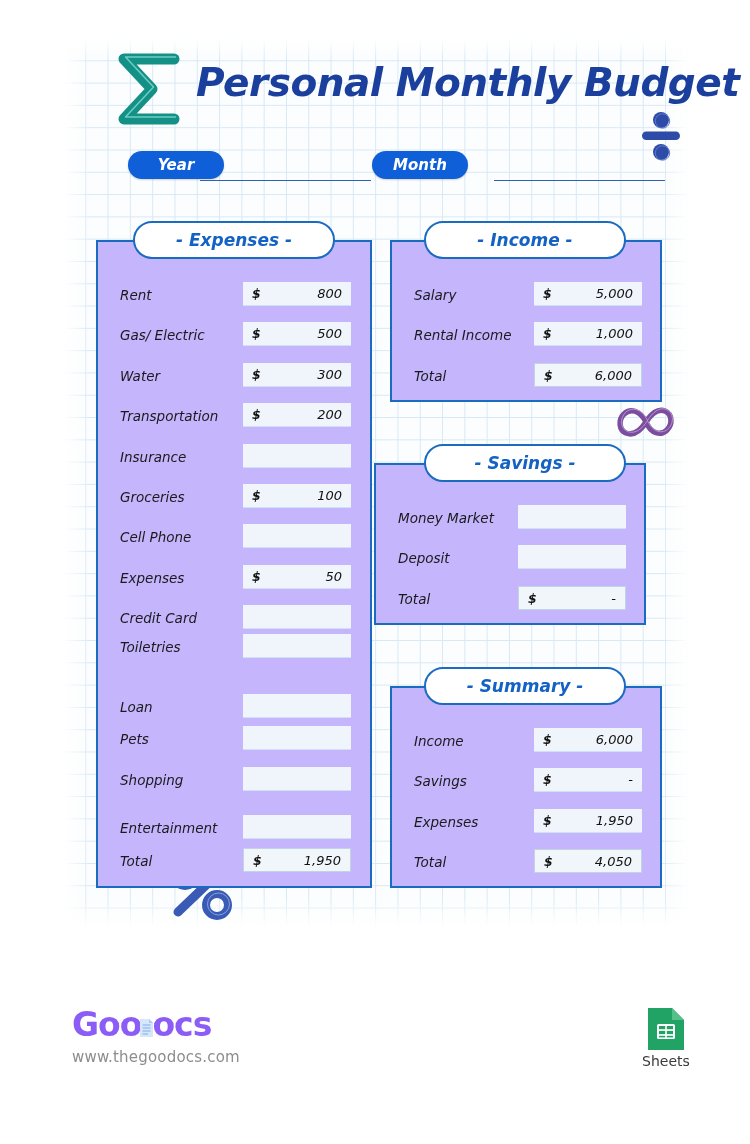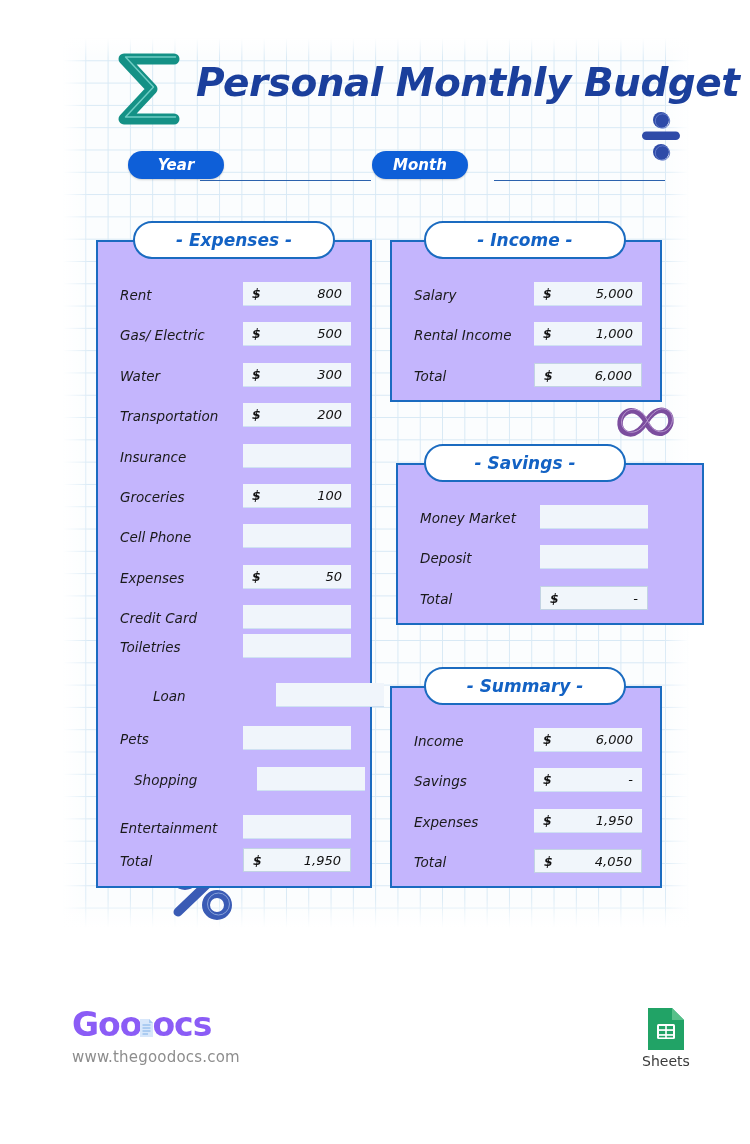--- a/index.html
+++ b/index.html
@@ -132,21 +132,21 @@
     box-sizing: border-box;
     z-index: 5;
   }
 
   #panel-expenses { left: 96px;  top: 240px; width: 276px; height: 648px; }
   #tab-expenses   { left: 133px; top: 221px; width: 202px; }
 
   #panel-income   { left: 390px; top: 240px; width: 272px; height: 162px; }
   #tab-income     { left: 424px; top: 221px; width: 202px; }
 
-  #panel-savings  { left: 396px; top: 463px; width: 308px; height: 162px; }
+  #panel-savings  { left: 374px; top: 463px; width: 272px; height: 162px; }
   #tab-savings    { left: 424px; top: 444px; width: 202px; }
 
   #panel-summary  { left: 390px; top: 686px; width: 272px; height: 202px; padding-left: 16px; }
   #tab-summary    { left: 424px; top: 667px; width: 202px; }
 
   
   .rows {
     position: absolute;
     left: 0; top: 0;
     width: 100%;
@@ -362,35 +362,35 @@
           <span class="amount"></span>
         </div>
       </div>
       <div class="row" style="top: 392px; text-align: center;">
         <div class="row-label">Toiletries</div>
         <div class="row-input">
           <span class="currency"></span>
           <span class="amount"></span>
         </div>
       </div>
-      <div class="row" style="top: 441px; margin-left: 33px;">
+      <div class="row" style="top: 452px;">
         <div class="row-label">Loan</div>
         <div class="row-input">
           <span class="currency"></span>
           <span class="amount"></span>
         </div>
       </div>
       <div class="row" style="top: 484.4px;">
         <div class="row-label">Pets</div>
         <div class="row-input">
           <span class="currency"></span>
           <span class="amount"></span>
         </div>
       </div>
-      <div class="row" style="top: 524.8px; margin-left: 14px;">
+      <div class="row" style="top: 524.8px;">
         <div class="row-label">Shopping</div>
         <div class="row-input">
           <span class="currency"></span>
           <span class="amount"></span>
         </div>
       </div>
       <div class="row" style="top: 565.2px; margin-top: 8px;">
         <div class="row-label">Entertainment</div>
         <div class="row-input">
           <span class="currency"></span>

